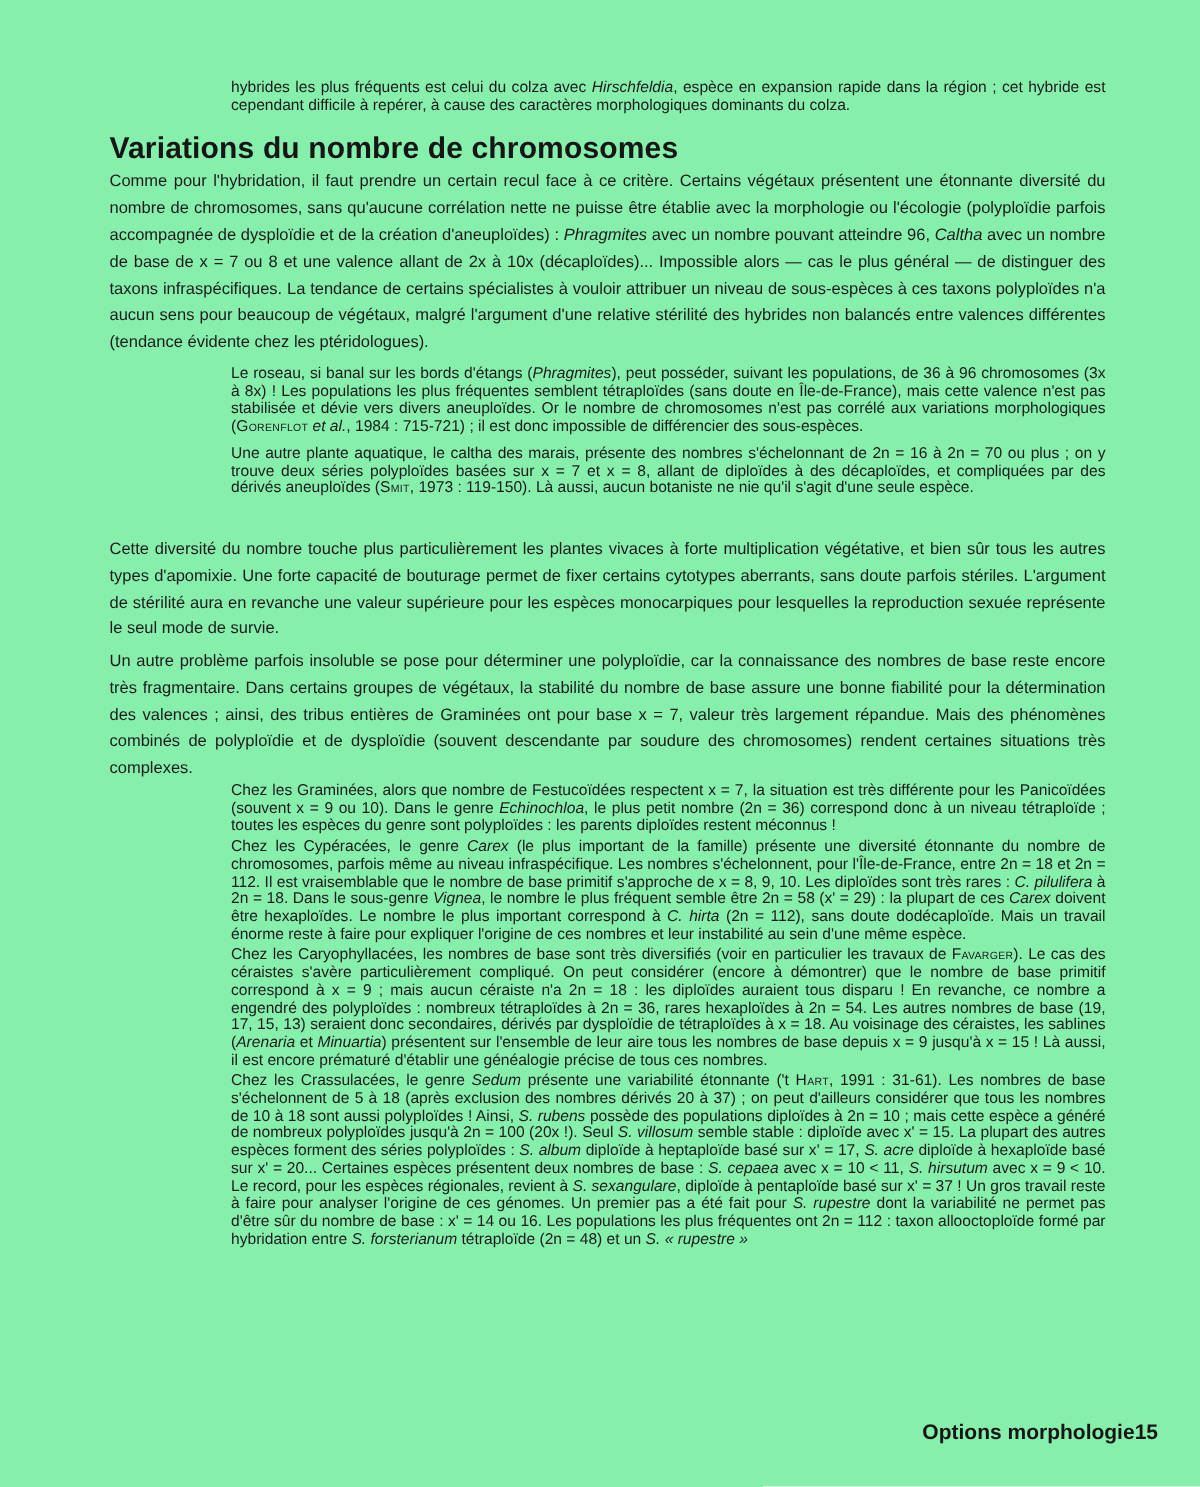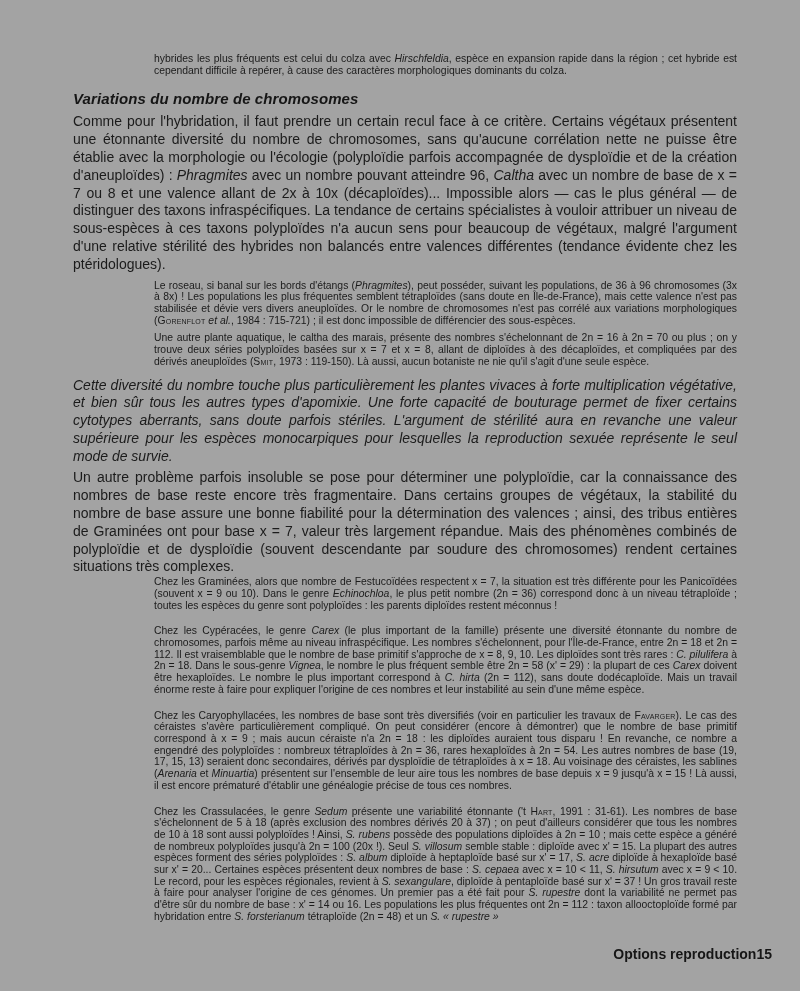--- a/index.html
+++ b/index.html
@@ -1,55 +1,54 @@
 <!DOCTYPE html>
 <html lang="fr"><head>
 <meta charset="utf-8">
 <style>
   html, body { margin: 0; padding: 0; background: #ffffff; }
   .page {
     position: relative;
     width: 800px;
     height: 991px;
     margin: 0 auto;
-    background: #a3a3a3;
+    background: #86efac;
     color: #1b1b1b;
     font-family: "Liberation Sans", "DejaVu Sans", sans-serif;
     box-sizing: border-box;
     padding: 53px 63px 0 73px;
     overflow: hidden;
   }
   .note {
     margin-left: 81px;
     font-size: 10.4px;
     line-height: 11.7px;
     text-align: justify;
     hyphens: none;
   }
   .bodypara {
-    font-size: 14px;
+    font-size: 11px;
     line-height: 17.8px;
     text-align: justify;
     hyphens: none;
     margin: 0;
   }
   .heading {
     margin: 13px 0 0 0;
-    font-size: 15px;
+    font-size: 20px;
     line-height: 20px;
-    font-style: italic;
     font-weight: 700;
     letter-spacing: 0.1px;
     color: #161616;
   }
   p, div { margin: 0; }
   .mt3  { margin-top: 6px; }
   .mt4  { margin-top: 4px; }
-  .mt2  { margin-top: 14px; }
-  .mt18 { margin-top: 9px; font-style: italic; }
+  .mt2  { margin-top: 2px; }
+  .mt18 { margin-top: 26px; }
   .seg-i  { font-style: italic; }
   .seg-b  { font-weight: 400; }
   .seg-sc { font-variant: small-caps; letter-spacing: 0.2px; }
   .footer {
     position: absolute;
     top: 946px;
     right: 28px;
     font-size: 14px;
     font-weight: 700;
     color: #161616;
@@ -78,16 +77,16 @@
 
   <div class="note"><span>Chez les Graminées, alors que nombre de Festucoïdées respectent x = 7, la situation est très différente pour les Panicoïdées (souvent x = 9 ou 10). Dans le genre </span><span class="seg-i">Echinochloa</span><span>, le plus petit nombre (2n = 36) correspond donc à un niveau tétraploïde ; toutes les espèces du genre sont polyploïdes : les parents diploïdes restent méconnus !</span></div>
 
   <div class="note mt2"><span>Chez les Cypéracées, le genre </span><span class="seg-i">Carex</span><span> (le plus important de la famille) présente une diversité étonnante du nombre de chromosomes, parfois même au niveau infraspécifique. Les nombres s'échelonnent, pour l'Île-de-France, entre 2n = 18 et 2n = 112. Il est vraisemblable que le nombre de base primitif s'approche de x = 8, 9, 10. Les diploïdes sont très rares : </span><span class="seg-i">C. pilulifera</span><span> à 2n = 18. Dans le sous-genre </span><span class="seg-i">Vignea</span><span>, le nombre le plus fréquent semble être 2n = 58 (x' = 29) : la plupart de ces </span><span class="seg-i">Carex</span><span> doivent être hexaploïdes. Le nombre le plus important correspond à </span><span class="seg-i">C. hirta</span><span> (2n = 112), sans doute dodécaploïde. Mais un travail énorme reste à faire pour expliquer l'origine de ces nombres et leur instabilité au sein d'une même espèce.</span></div>
 
   <div class="note mt2"><span>Chez les Caryophyllacées, les nombres de base sont très diversifiés (voir en particulier les travaux de </span><span class="seg-sc">Favarger</span><span>). Le cas des céraistes s'avère particulièrement compliqué. On peut considérer (encore à démontrer) que le nombre de base primitif correspond à x = 9 ; mais aucun céraiste n'a 2n = 18 : les diploïdes auraient tous disparu ! En revanche, ce nombre a engendré des polyploïdes : nombreux tétraploïdes à 2n = 36, rares hexaploïdes à 2n = 54. Les autres nombres de base (19, 17, 15, 13) seraient donc secondaires, dérivés par dysploïdie de tétraploïdes à x = 18. Au voisinage des céraistes, les sablines (</span><span class="seg-i">Arenaria</span><span> et </span><span class="seg-i">Minuartia</span><span>) présentent sur l'ensemble de leur aire tous les nombres de base depuis x = 9 jusqu'à x = 15 ! Là aussi, il est encore prématuré d'établir une généalogie précise de tous ces nombres.</span></div>
 
   <div class="note mt2"><span>Chez les Crassulacées, le genre </span><span class="seg-i">Sedum</span><span> présente une variabilité étonnante ('t </span><span class="seg-sc">Hart</span><span>, 1991 : 31-61). Les nombres de base s'échelonnent de 5 à 18 (après exclusion des nombres dérivés 20 à 37) ; on peut d'ailleurs considérer que tous les nombres de 10 à 18 sont aussi polyploïdes ! Ainsi, </span><span class="seg-i">S. rubens</span><span> possède des populations diploïdes à 2n = 10 ; mais cette espèce a généré de nombreux polyploïdes jusqu'à 2n = 100 (20x !). Seul </span><span class="seg-i">S. villosum</span><span> semble stable : diploïde avec x' = 15. La plupart des autres espèces forment des séries polyploïdes : </span><span class="seg-i">S. album</span><span> diploïde à heptaploïde basé sur x' = 17, </span><span class="seg-i">S. acre</span><span> diploïde à hexaploïde basé sur x' = 20... Certaines espèces présentent deux nombres de base : </span><span class="seg-i">S. cepaea</span><span> avec x = 10 &lt; 11, </span><span class="seg-i">S. hirsutum</span><span> avec x = 9 &lt; 10. Le record, pour les espèces régionales, revient à </span><span class="seg-i">S. sexangulare</span><span>, diploïde à pentaploïde basé sur x' = 37 ! Un gros travail reste à faire pour analyser l'origine de ces génomes. Un premier pas a été fait pour </span><span class="seg-i">S. rupestre</span><span> dont la variabilité ne permet pas d'être sûr du nombre de base : x' = 14 ou 16. Les populations les plus fréquentes ont 2n = 112 : taxon allooctoploïde formé par hybridation entre </span><span class="seg-i">S. forsterianum</span><span> tétraploïde (2n = 48) et un </span><span class="seg-i">S. « rupestre »</span></div>
 
   <div class="footer">
-    <span>Options reproduction</span><span class="pageno">15</span>
+    <span>Options morphologie</span><span class="pageno">15</span>
   </div>
 
 </div>
 
 </body></html>

